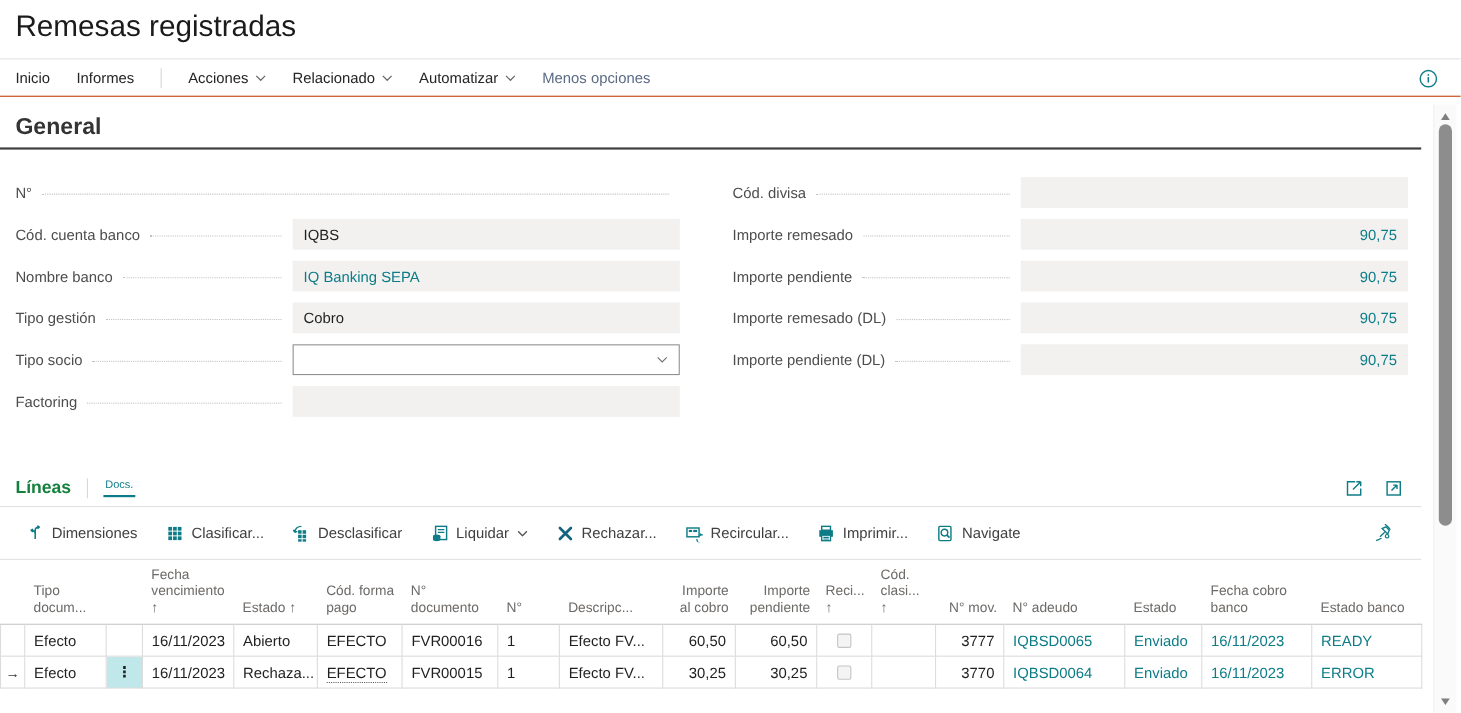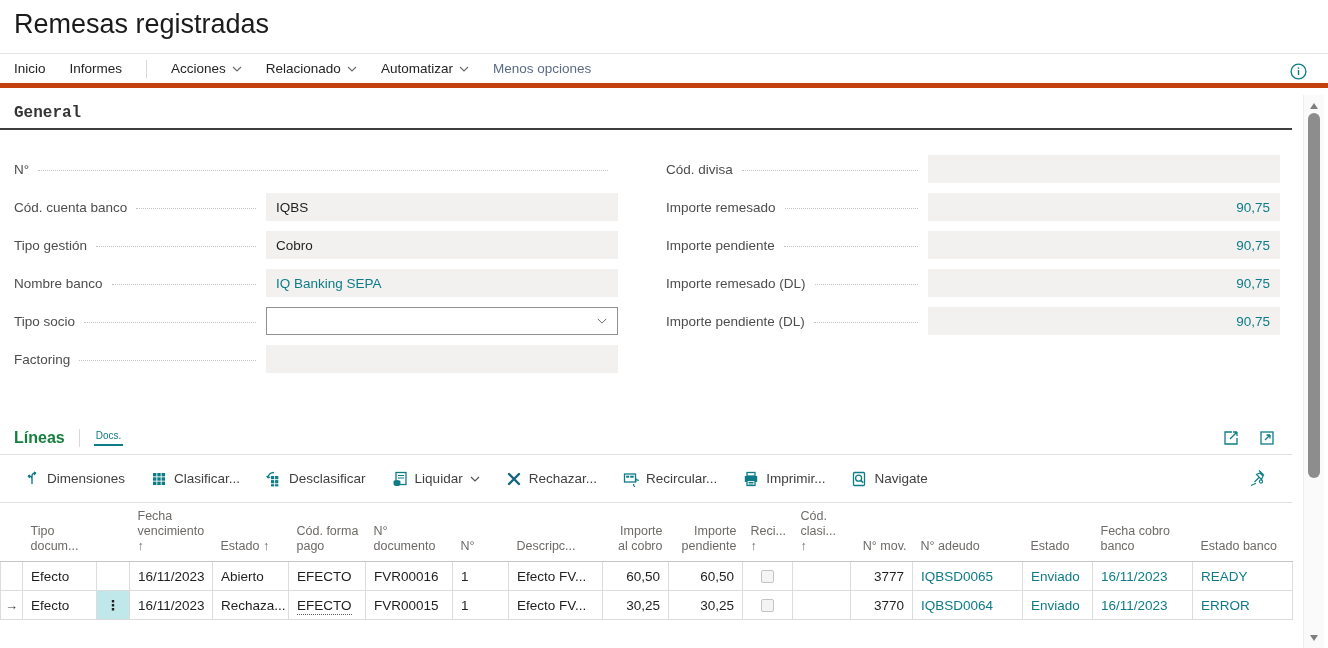--- a/index.html
+++ b/index.html
@@ -13,31 +13,31 @@
   *{box-sizing:border-box;}
   html,body{margin:0;padding:0;}
   body{
     width:1328px;height:648px;overflow:hidden;position:relative;
     background:#fff;color:#252525;
     font-family:"Liberation Sans","DejaVu Sans",sans-serif;
   }
   .page-title{font-size:27px;font-weight:300;color:#1b1b1b;padding:9px 0 0 14px;}
   
   .ribbon{
-    margin-top:13px;height:35px;border-top:1px solid #e4e4e4;border-bottom:5px solid #c2410c;
+    margin-top:13px;height:35px;border-top:1px solid #e4e4e4;border-bottom:1px solid #c2410c;
     display:flex;align-items:center;padding-left:14px;gap:24px;font-size:13.5px;position:relative;
   }
   .rtab{color:#242424;cursor:pointer;}
   .vdiv{width:1px;height:18px;background:#d8d8d8;}
   .rmenu{display:flex;align-items:center;gap:6px;color:#242424;cursor:pointer;}
   .rmore{color:#5a6b84;cursor:pointer;}
   .chev{width:10px;height:6px;}
   .info-btn{position:absolute;right:21px;top:9px;width:17px;height:17px;cursor:pointer;}
   
-  .section-heading{margin:16px 0 0 14px;font-size:16px;font-weight:bold;color:#343434;padding-bottom:6px;font-family:Liberation Mono, monospace;}
+  .section-heading{margin:16px 0 0 14px;font-size:21px;font-weight:bold;color:#343434;padding-bottom:6px;}
   .heading-rule{width:1292px;height:2px;background:#3f3f42;}
   .fields{display:flex;margin:25px 0 0 14px;gap:48px;}
   .fcol{display:flex;flex-direction:column;gap:10px;width:604px;}
   .fcol.rightcol{width:614px;}
   .field{display:flex;align-items:center;height:28px;}
   .flabel{font-size:13.5px;color:var(--label);white-space:nowrap;}
   .leader{flex:1;height:0;border-bottom:1px dotted #c2c2c2;margin:0 10px 0 9px;transform:translateY(1px);}
   .fbox{
     width:352px;height:28px;flex:none;background:var(--fieldbg);
     display:flex;align-items:center;padding:0 10px;font-size:13.5px;color:var(--value);
@@ -132,28 +132,28 @@
     <div class="field">
       <span class="flabel">N°</span>
       <span class="leader"></span>
     </div>
     <div class="field">
       <span class="flabel">Cód. cuenta banco</span>
       <span class="leader"></span>
       <div class="fbox">IQBS</div>
     </div>
     <div class="field">
+      <span class="flabel">Nombre banco</span>
+      <span class="leader"></span>
+      <div class="fbox link">IQ Banking SEPA</div>
+    </div>
+    <div class="field">
       <span class="flabel">Tipo gestión</span>
       <span class="leader"></span>
       <div class="fbox">Cobro</div>
-    </div>
-    <div class="field">
-      <span class="flabel">Nombre banco</span>
-      <span class="leader"></span>
-      <div class="fbox link">IQ Banking SEPA</div>
     </div>
     <div class="field">
       <span class="flabel">Tipo socio</span>
       <span class="leader"></span>
       <div class="fbox editable">
         <span></span>
         <svg class="chev" viewBox="0 0 12 7" width="12" height="7">
             <path d="M1 1 L6 6 L11 1" fill="none" stroke="#6f6f6f" stroke-width="1.2"></path>
           </svg>
       </div>

